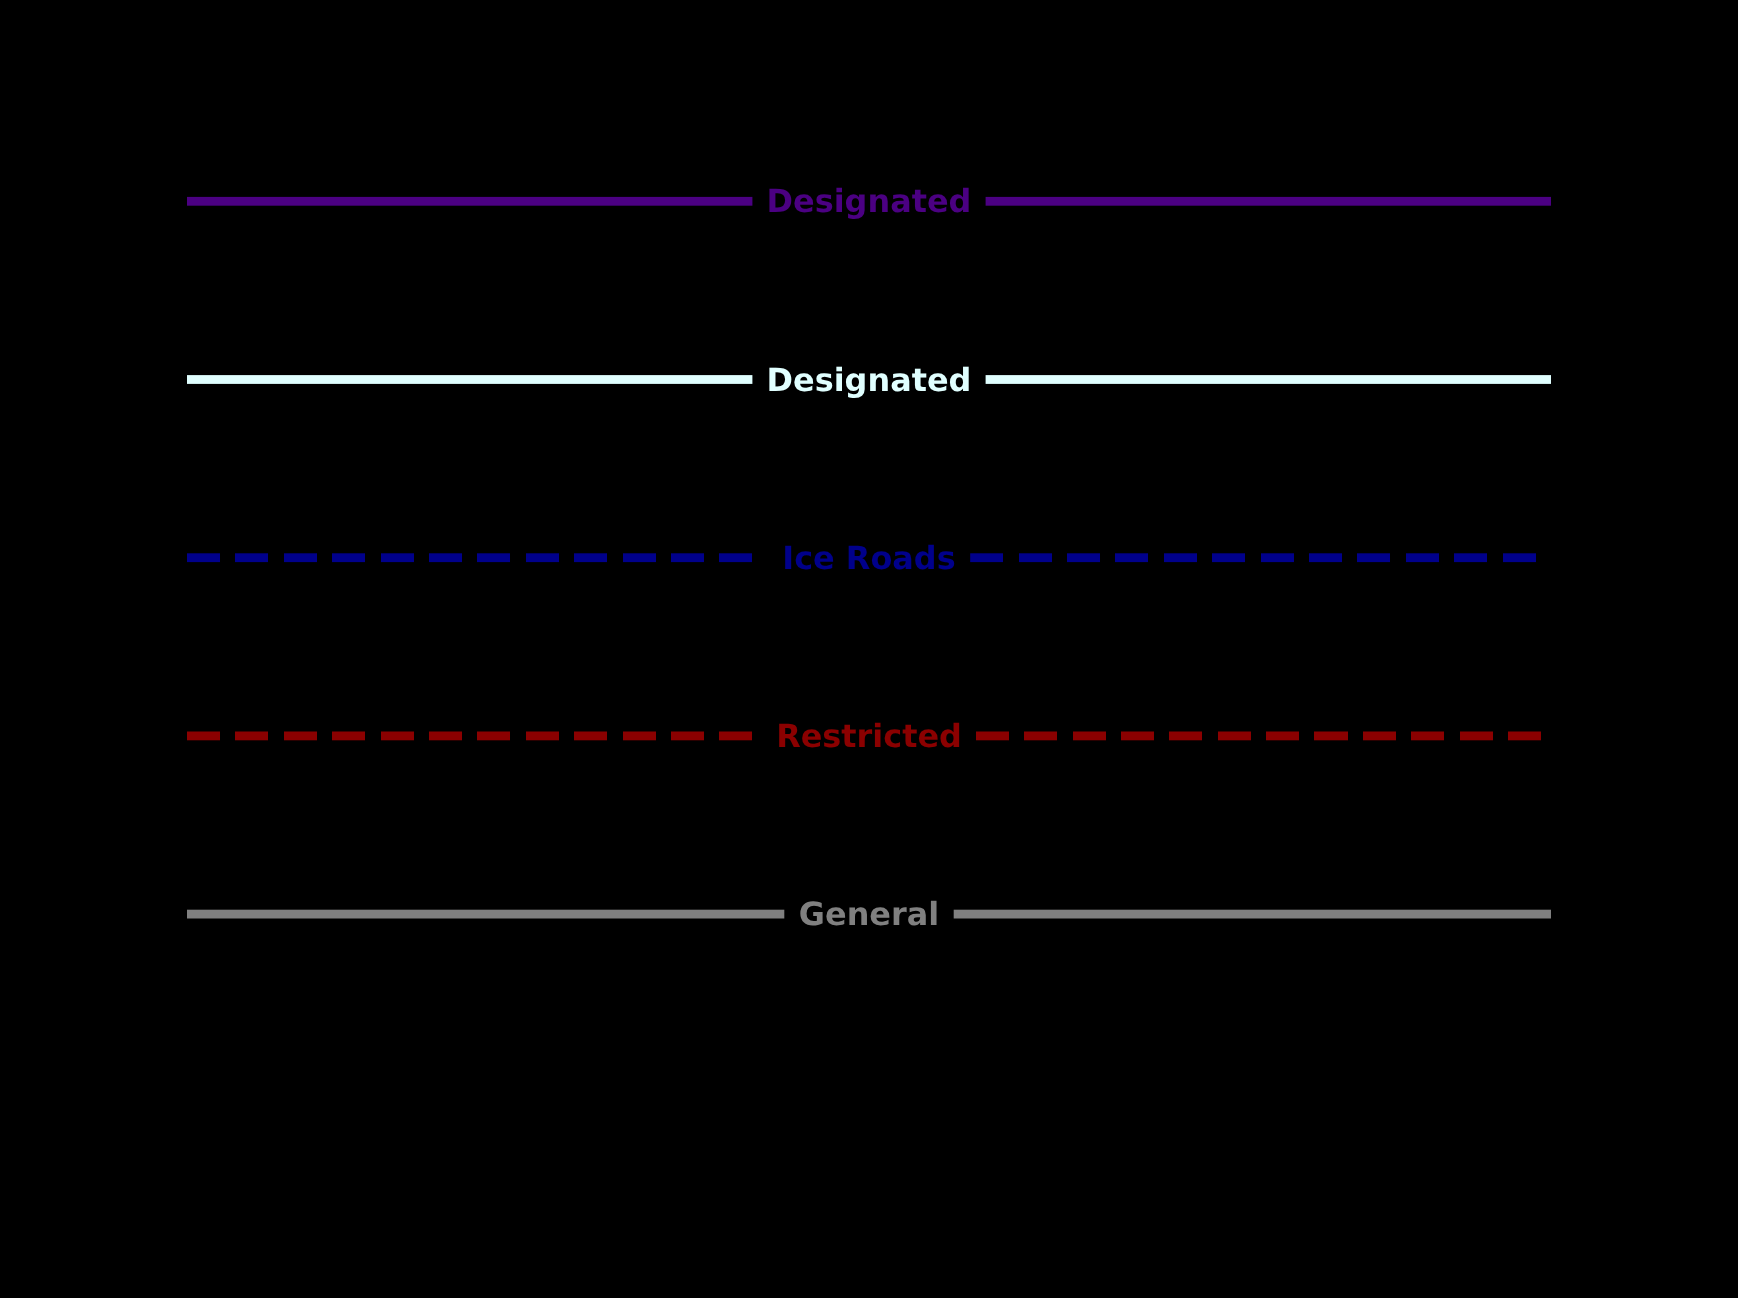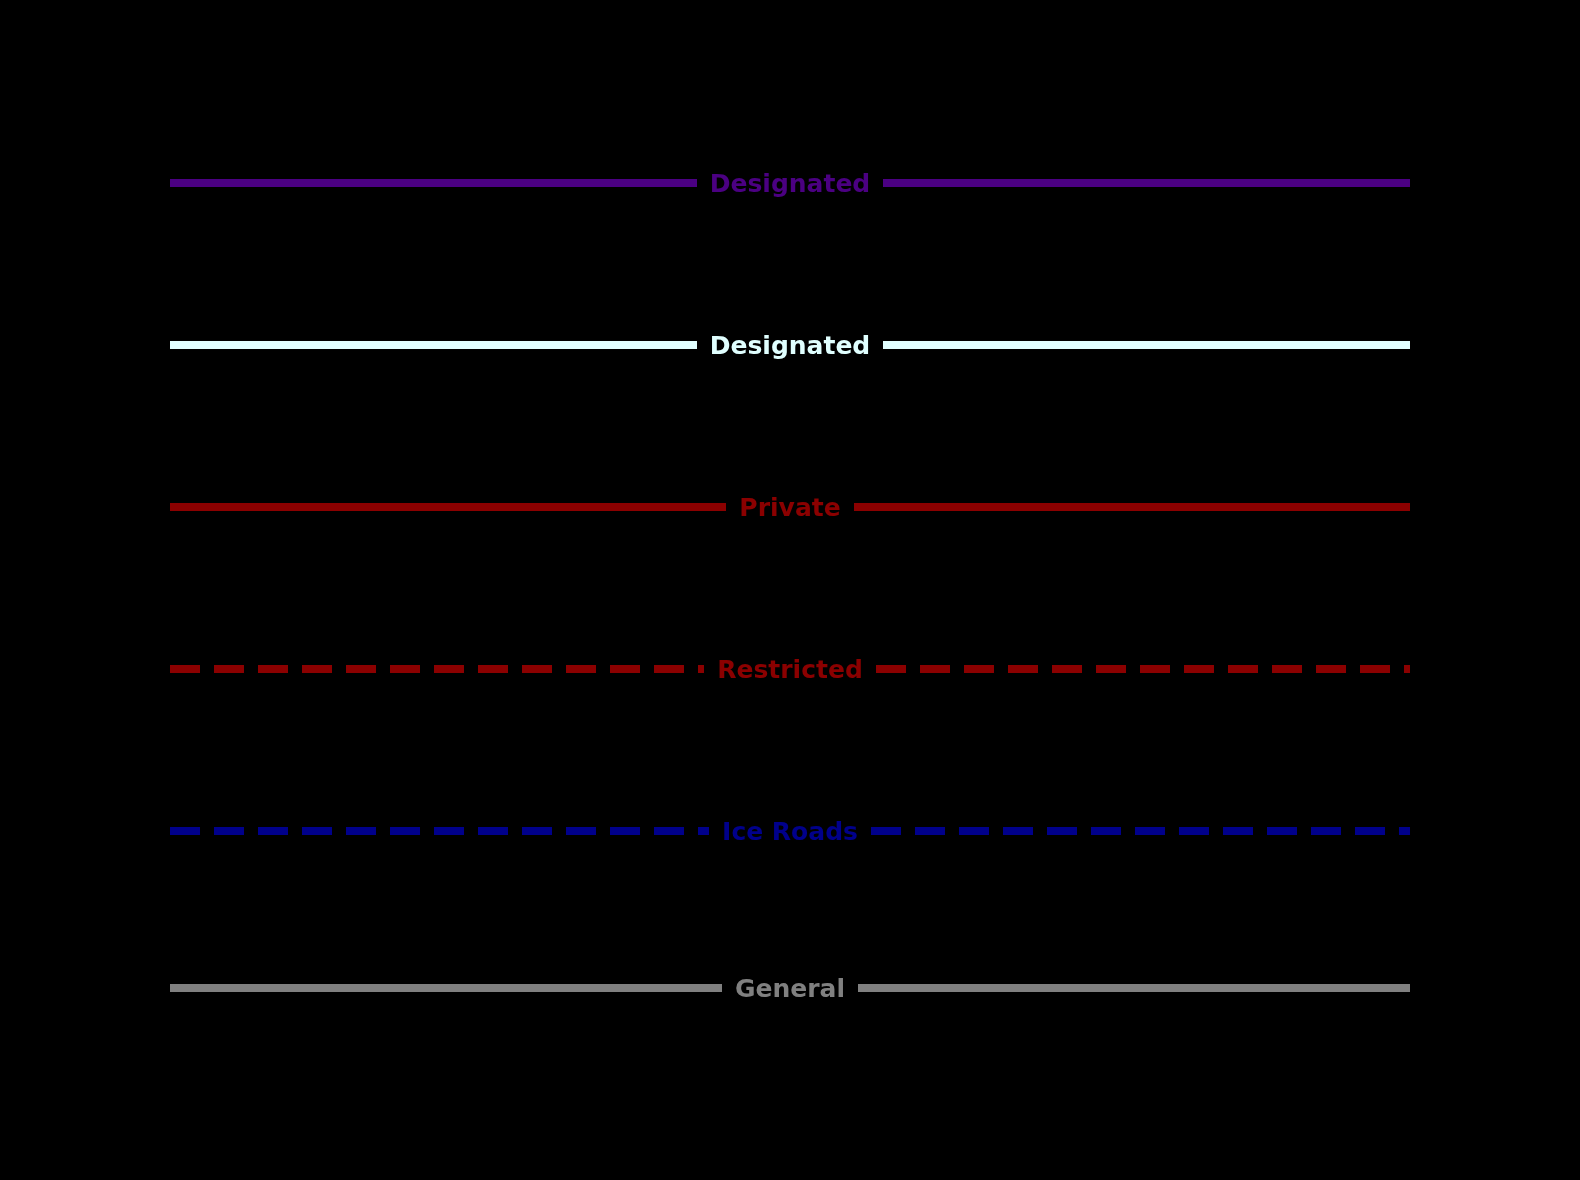--- a/index.html
+++ b/index.html
@@ -43,21 +43,21 @@
       90deg,
       var(--line-color) 0px,
       var(--line-color) 30px,
       transparent 30px,
       transparent 44px
     );
   }
   .legend-label {
     flex: 0 0 auto;
     padding: 0 13px;
-    font-size: 25px;
+    font-size: 29px;
     font-weight: bold;
     color: var(--line-color);
     white-space: nowrap;
     line-height: 1;
   }
 </style>
 </head>
 <body>
 
 <div class="figure">
@@ -67,35 +67,30 @@
     <div class="legend-label">Designated</div>
     <div class="line-seg"></div>
   </div>
 
   <div class="legend-row" data-style="solid" style="--line-color: #E0FFFF;">
     <div class="line-seg"></div>
     <div class="legend-label">Designated</div>
     <div class="line-seg"></div>
   </div>
 
-  <div class="legend-row" data-style="solid" style="--line-color: #8B0000;">
+
+  <div class="legend-row" data-style="dashed" style="--line-color: #00008B;">
     <div class="line-seg"></div>
-    <div class="legend-label">Private</div>
+    <div class="legend-label">Ice Roads</div>
     <div class="line-seg"></div>
   </div>
 
   <div class="legend-row" data-style="dashed" style="--line-color: #8B0000;">
     <div class="line-seg"></div>
     <div class="legend-label">Restricted</div>
-    <div class="line-seg"></div>
-  </div>
-
-  <div class="legend-row" data-style="dashed" style="--line-color: #00008B;">
-    <div class="line-seg"></div>
-    <div class="legend-label">Ice Roads</div>
     <div class="line-seg"></div>
   </div>
 
   <div class="legend-row" data-style="solid" style="--line-color: #808080;">
     <div class="line-seg"></div>
     <div class="legend-label">General</div>
     <div class="line-seg"></div>
   </div>
 
 </div>

